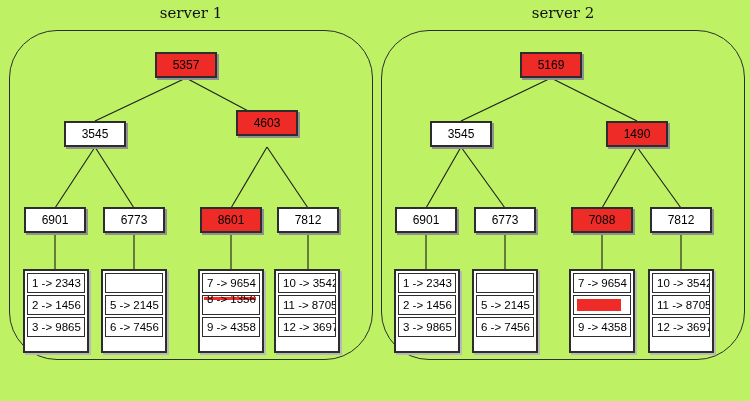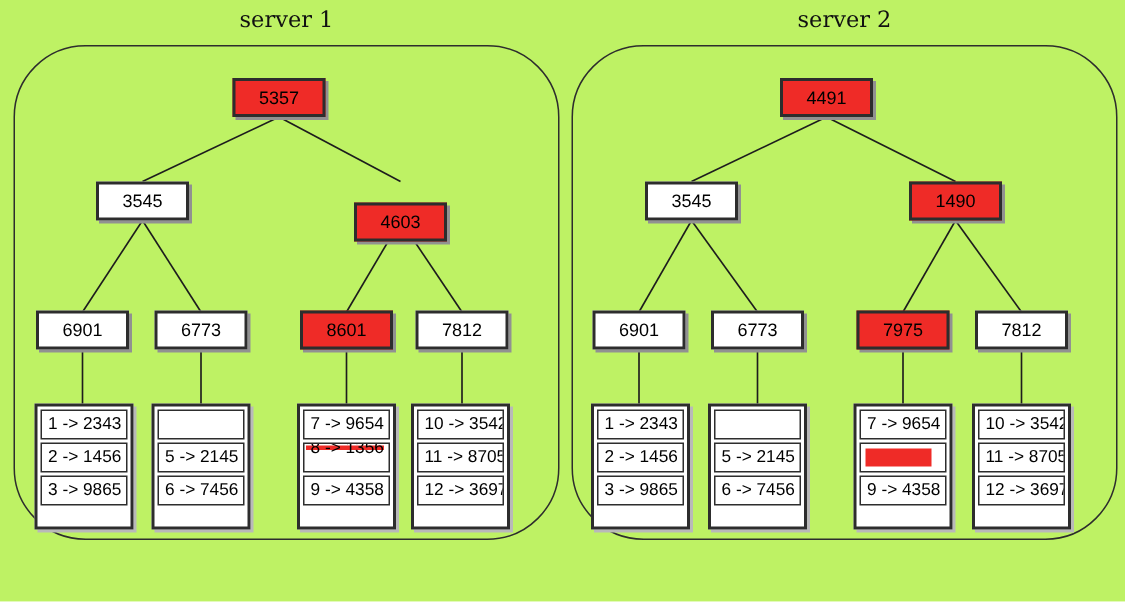--- a/index.html
+++ b/index.html
@@ -138,21 +138,21 @@
       <line x1="681" y1="233" x2="681" y2="270"></line>
     </g>
   </svg>
 
   <div class="node red" style="left:155px; top:52px;">
       <span>5357</span>
     </div>
   <div class="node" style="left:64px;  top:121px;">
       <span>3545</span>
     </div>
-  <div class="node red" style="left:236px; top:135px;">
+  <div class="node red" style="left:236px; top:110px;">
       <span>4603</span>
     </div>
   <div class="node" style="left:24px;  top:207px;">
       <span>6901</span>
     </div>
   <div class="node" style="left:103px; top:207px;">
       <span>6773</span>
     </div>
   <div class="node red" style="left:200px; top:207px;">
       <span>8601</span>
@@ -200,36 +200,36 @@
       </div>
     <div class="kv-row">
         <span class="cell-text">11 -&gt; 8705</span>
       </div>
     <div class="kv-row">
         <span class="cell-text">12 -&gt; 3697</span>
       </div>
   </div>
 
   <div class="node red" style="left:520px; top:52px;">
-      <span>4491</span>
+      <span>5169</span>
     </div>
   <div class="node" style="left:430px; top:121px;">
       <span>3545</span>
     </div>
   <div class="node red" style="left:606px; top:121px;">
       <span>1490</span>
     </div>
   <div class="node" style="left:395px; top:207px;">
       <span>6901</span>
     </div>
   <div class="node" style="left:474px; top:207px;">
       <span>6773</span>
     </div>
   <div class="node red" style="left:571px; top:207px;">
-      <span>7975</span>
+      <span>7088</span>
     </div>
   <div class="node" style="left:650px; top:207px;">
       <span>7812</span>
     </div>
 
   <div class="kv-table" style="left:394px; top:269px;">
     <div class="kv-row">
         <span class="cell-text">1 -&gt; 2343</span>
       </div>
     <div class="kv-row">

